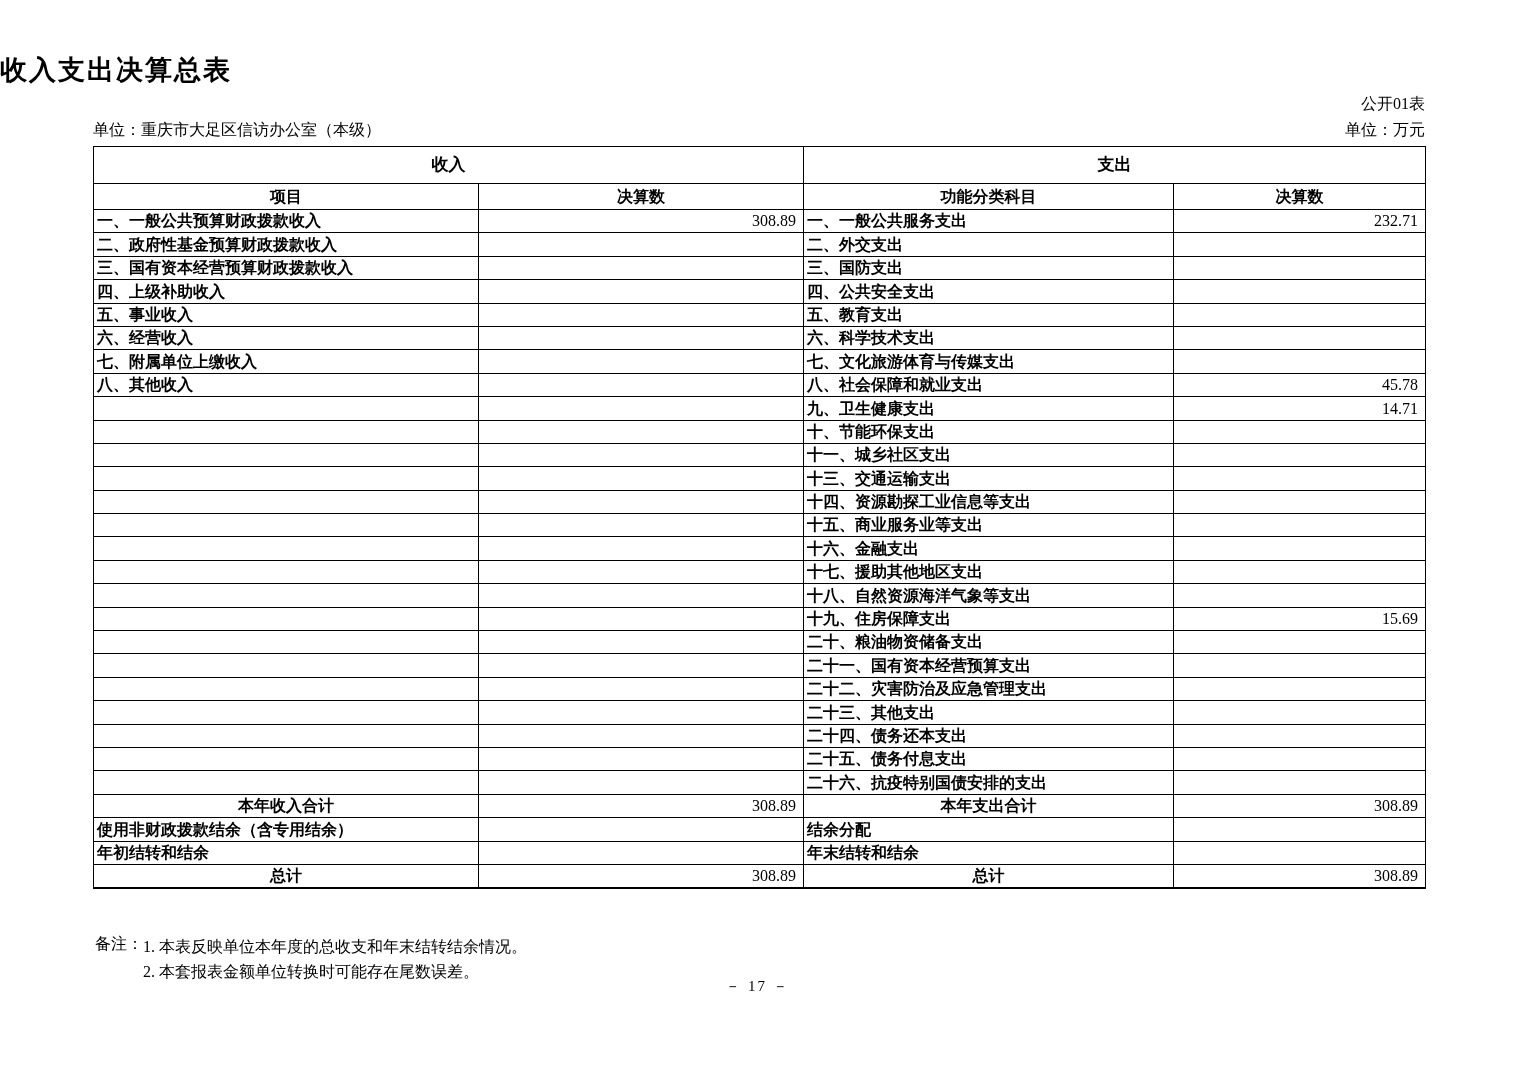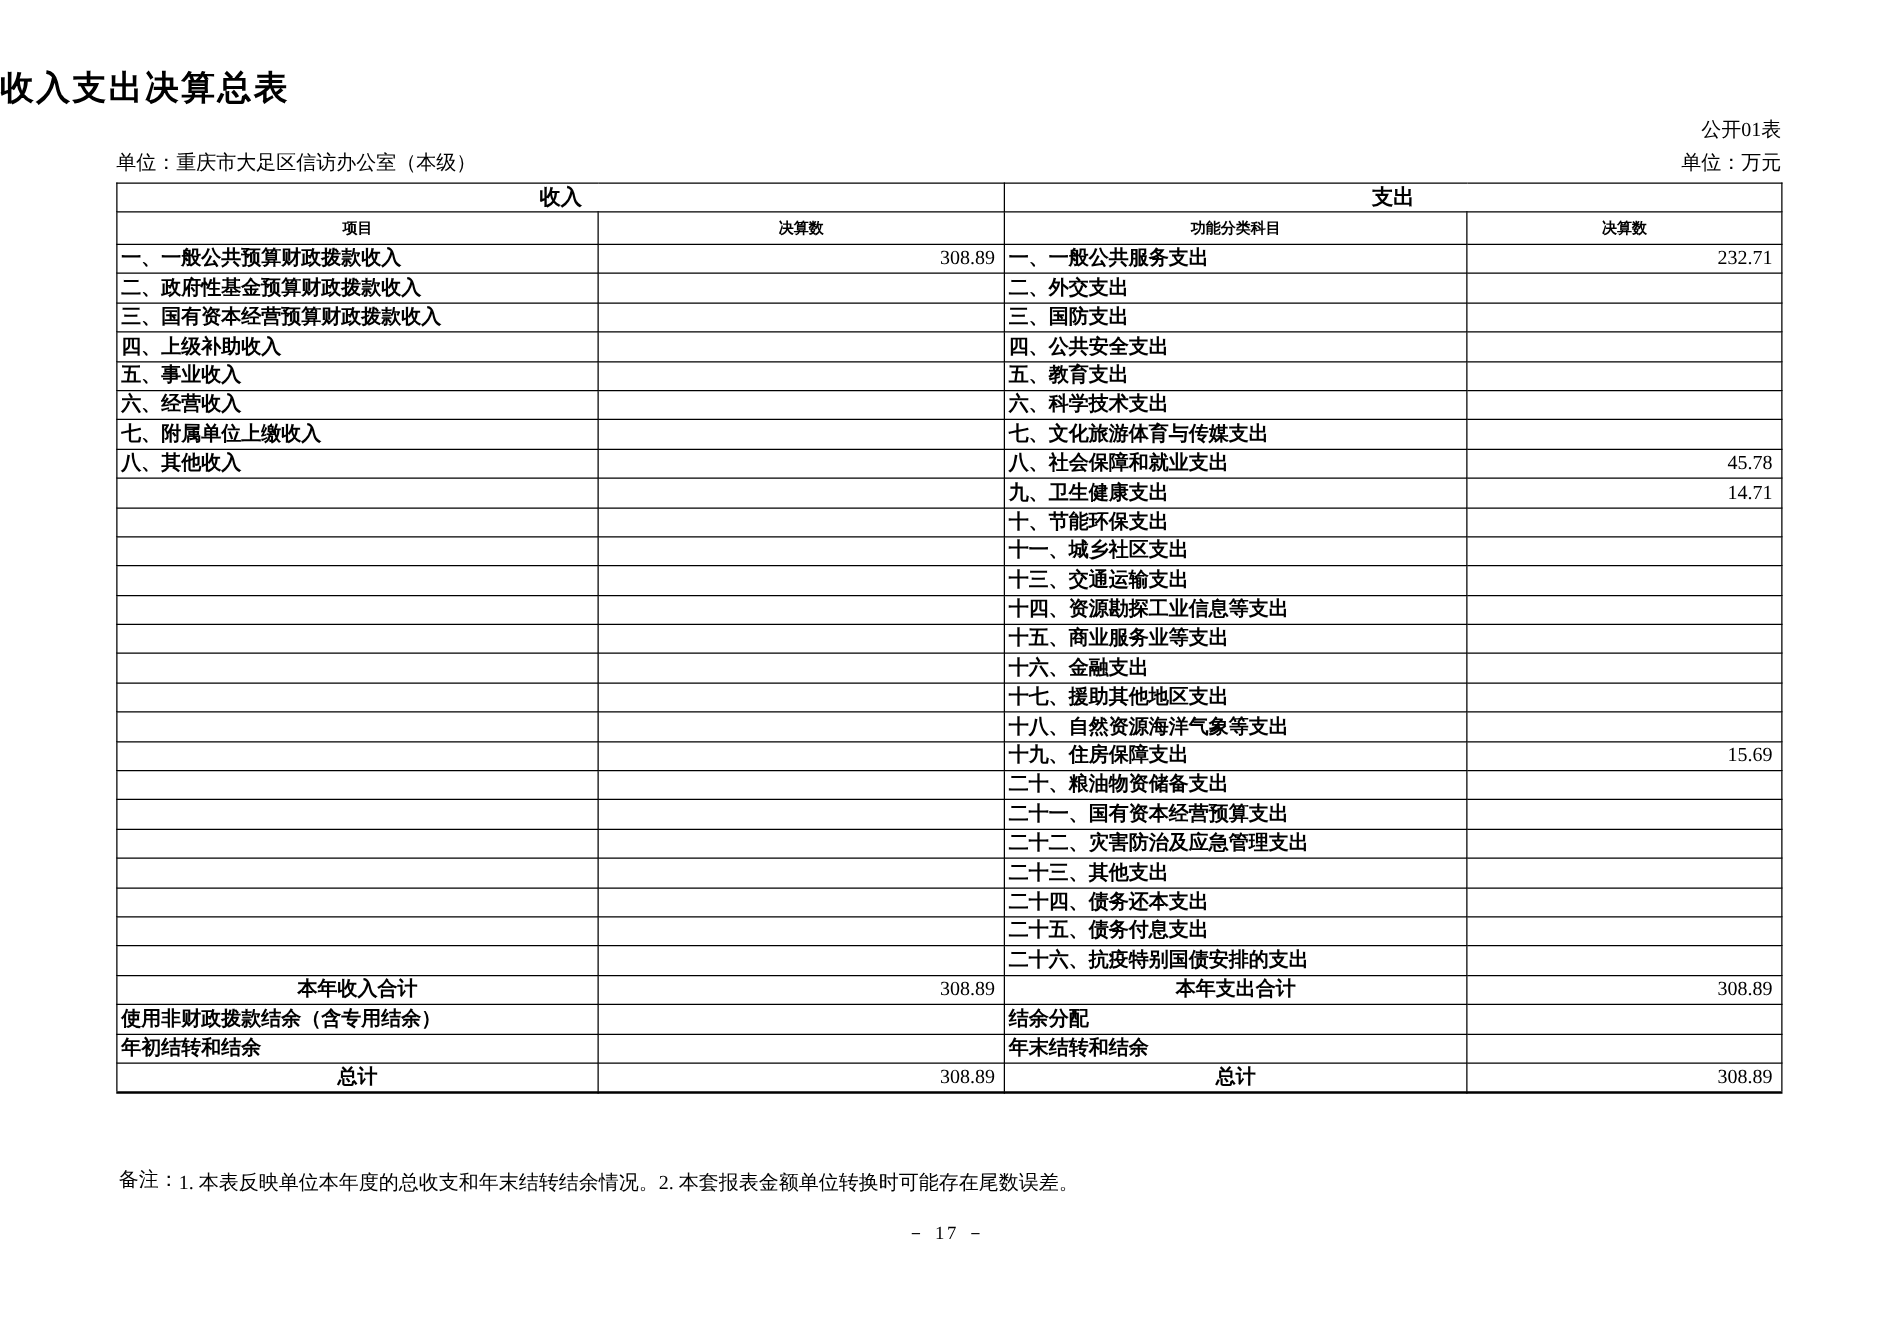--- a/index.html
+++ b/index.html
@@ -31,31 +31,31 @@
     border-collapse: collapse; table-layout: fixed;
     border: 1px solid #000;
     border-bottom: 2px solid #000;
   }
   table.main th, table.main td {
     border: 1px solid #000;
     overflow: hidden; white-space: nowrap;
     font-size: 16px;
     line-height: 1.1;
   }
-  table.main thead tr.group-row th { height: 23px; font-size: 17px; font-weight: bold; text-align: center; }
-  table.main thead tr.col-row th { height: 26px; font-size: 12px; font-weight: bold; text-align: center; }
+  table.main thead tr.group-row th { height: 37px; font-size: 17px; font-weight: bold; text-align: center; }
+  table.main thead tr.col-row th { height: 26px; font-size: 16px; font-weight: bold; text-align: center; }
   table.main tbody tr { height: 23.4px; }
   td.c-item { font-weight: bold; padding-left: 3px; text-align: left; }
   td.c-item.center { text-align: center; padding-left: 0; }
   td.c-num { text-align: right; padding-right: 7px; font-weight: normal; font-size: 16px; }
   .notes {
     position: absolute; left: 2px; top: 934px;
     font-size: 16px; display: flex; align-items: flex-start;
   }
-  .notes .note-lines { display: flex; flex-direction: row; }
+  .notes .note-lines { display: flex; flex-direction: column; }
   .notes .note-lines span { line-height: 25px; }
   .page-number {
     position: absolute; left: 0; top: 977px; width: 1515px;
     text-align: center; font-size: 15px; letter-spacing: 2px;
   }
 </style>
 </head>
 <body>
 
 <div class="doc-title">收入支出决算总表</div>

